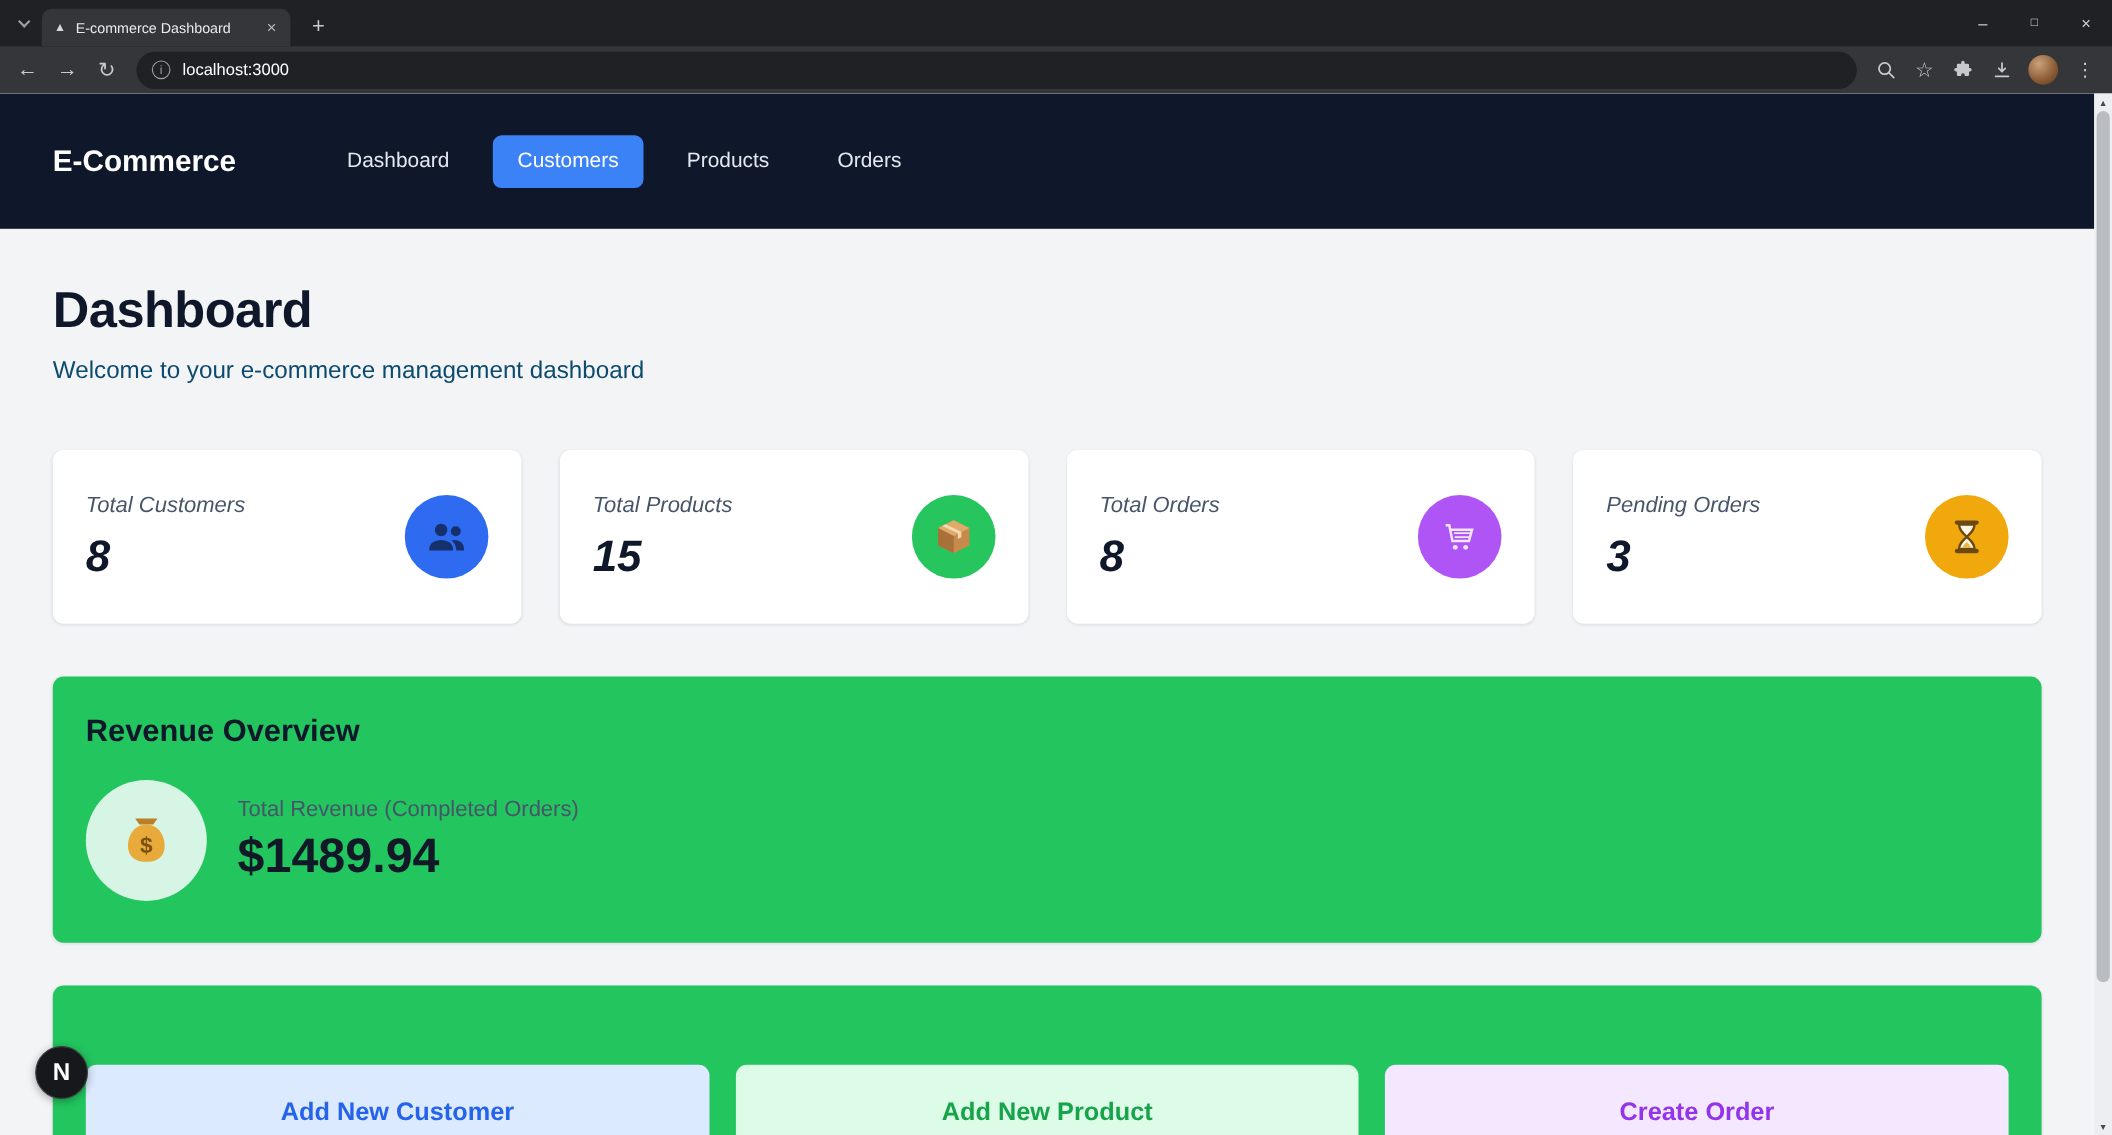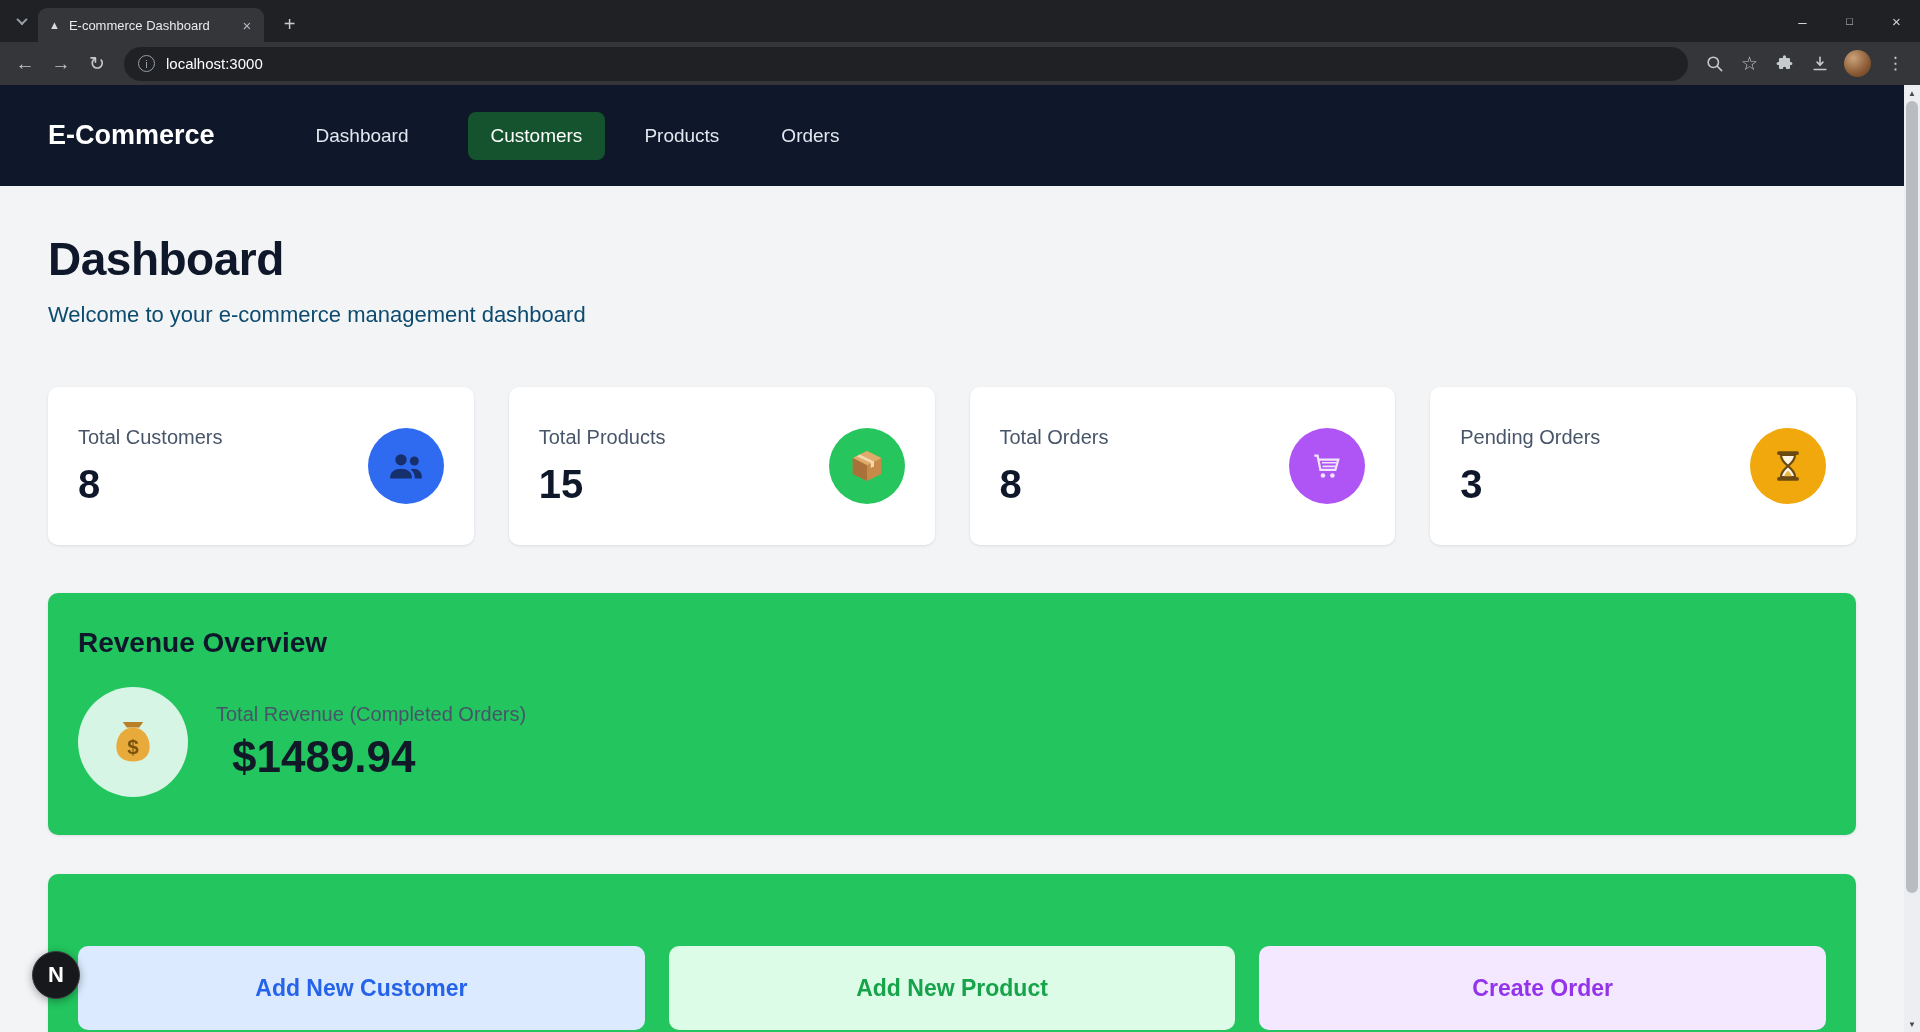--- a/index.html
+++ b/index.html
@@ -26,48 +26,48 @@
   .url { color:#ffffff; font-size:15px; }
   .tool-icon { width:33px; height:33px; display:flex; align-items:center; justify-content:center; color:#c7cacd; border-radius:50%; }
   .tool-icon.star { font-size:19px; }
   .tool-icon.kebab { font-size:17px; letter-spacing:0; }
   .avatar { width:27px; height:27px; border-radius:50%; background:radial-gradient(circle at 35% 30%, #caa27a 0%, #8a5a34 60%, #5e3a1e 100%); margin:0 6px; }
 
   
   .viewport { position:relative; height:947px; background:#f3f4f6; }
   .pagearea { width:1904px; height:100%; overflow:hidden; }
 
-  .navbar { height:101px; background:#0f172a; display:flex; align-items:center; padding:0 48px; }
+  .navbar { height:123px; background:#0f172a; display:flex; align-items:center; padding:0 48px; }
   .brand { font-size:27px; font-weight:bold; color:#ffffff; }
   .nav-items { display:flex; gap:16px; margin-left:78px; }
   .nav-item { font-size:19px; color:#e2e8f0; padding:13px 23px; border-radius:8px; cursor:pointer; }
-  .nav-item.active { background:#14532d; color:#ffffff;margin-left:20px; }
+  .nav-item.active { background:#3b82f6; color:#ffffff; }
 
   .main { padding:0 48px; }
   .page-title { margin-top:46px; font-size:46px; font-weight:800; color:#0f172a; letter-spacing:-0.5px; }
   .page-subtitle { margin-top:16px; font-size:22px; color:#0c4a6e; }
 
   .stats { display:flex; gap:35px; margin-top:59px; }
   .stat-card { flex:1; background:#ffffff; border-radius:10px; padding:26px 30px; height:158px; display:flex; justify-content:space-between; align-items:center; box-shadow:0 1px 3px rgba(15,23,42,.10); }
-  .stat-text { display:flex; flex-direction:column; gap:13px; }
+  .stat-text { display:flex; flex-direction:column; gap:13px;font-style:italic; }
   .stat-label { font-size:20px; color:#475569; }
   .stat-value { font-size:40px; font-weight:bold; color:#0f172a; }
   .stat-icon { width:76px; height:76px; border-radius:50%; display:flex; align-items:center; justify-content:center; flex:0 0 auto; }
   .stat-icon.blue { background:#2e6bf0; }
   .stat-icon.green { background:#26c55e; }
   .stat-icon.purple { background:#af55f5; }
   .stat-icon.amber { background:#f0a80c; }
 
   .card { background:#22c55e; border-radius:10px; box-shadow:0 1px 3px rgba(15,23,42,.10); }
   .revenue-card { margin-top:48px; padding:34px 30px 38px 30px; }
   .section-heading { font-size:28px; font-weight:bold; color:#0f172a; }
   .revenue-row { display:flex; align-items:center; gap:28px; margin-top:28px; }
   .revenue-icon { width:110px; height:110px; border-radius:50%; background:#d6f5e4; display:flex; align-items:center; justify-content:center; flex:0 0 auto; }
   .revenue-label { font-size:20px; color:#475569; }
-  .revenue-value { font-size:44px; font-weight:800; color:#111827; margin-top:6px;margin-left:16px; }
+  .revenue-value { font-size:44px; font-weight:800; color:#111827; margin-top:6px; }
 
   .quick-card { margin-top:39px; padding:40px 30px; height:280px; border-radius:10px 10px 0 0; }
   .actions { display:flex; gap:24px; margin-top:32px; }
   .action-btn { flex:1; height:84px; border-radius:10px; display:flex; align-items:center; justify-content:center; font-size:23px; font-weight:600; border:none; cursor:pointer; font-family:inherit; }
   .action-btn.a1 { background:#dbeafe; color:#2563eb; }
   .action-btn.a2 { background:#dcfce7; color:#16a34a; }
   .action-btn.a3 { background:#f3e8ff; color:#9333ea; }
 
   .dev-badge { position:absolute; left:32px; top:866px; width:48px; height:48px; border-radius:50%; background:#17181b; border:1px solid #3a3b3f; color:#ffffff; display:flex; align-items:center; justify-content:center; font-size:22px; font-weight:bold; box-shadow:0 2px 8px rgba(0,0,0,.35); }
 

